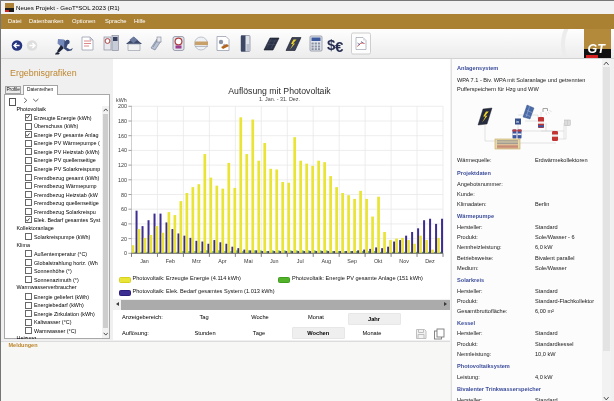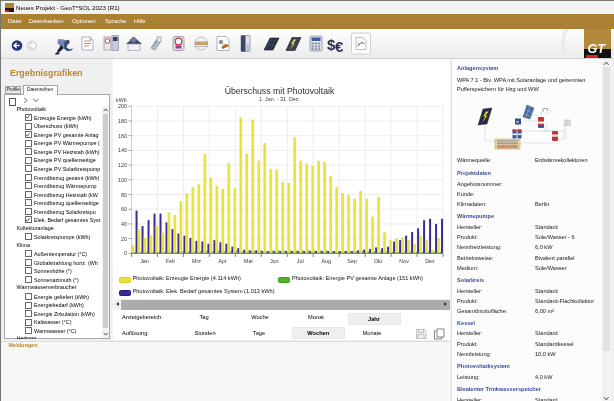--- a/index.html
+++ b/index.html
@@ -18,21 +18,21 @@
 
 #toolbar{position:absolute;left:0px;top:28px;width:613px;height:29px;background:linear-gradient(#fefefe,#ececec);border-bottom:1px solid #d2d2d2;overflow:hidden;}
 #toolbar svg{position:absolute;}
 #gtwm{position:absolute;left:559.5px;top:-23.5px;width:77px;height:77px;border-radius:50%;border:4px solid #ececec;box-sizing:border-box;}
 #gtlogo{position:absolute;left:583px;top:0px;width:26.5px;height:29px;}
 #gtlogo .t{position:absolute;left:0;top:0;width:26.5px;height:20px;background:#b3893b;}
 #gtlogo .b{position:absolute;left:0;top:20px;width:26.5px;height:9px;background:#111;}
 #gtlogo .r{position:absolute;left:2px;top:26px;width:11.5px;height:3px;background:#d42222;}
 #gtlogo .x{position:absolute;left:3.5px;top:13px;width:23px;font-size:12.5px;font-weight:bold;font-style:italic;color:#fff;}
 
-#lp-title{position:absolute;left:9px;top:67px;font-size:8.9px;font-weight:bold;color:#bd862e;}
+#lp-title{position:absolute;left:9px;top:67px;font-size:8.9px;font-weight:normal;color:#bd862e;}
 .tab{position:absolute;box-sizing:border-box;font-size:4.8px;text-align:center;border:1px solid #a3a3a3;background:#ececec;color:#111;overflow:hidden;}
 #tab1{left:3.9px;top:85.3px;width:16.6px;height:7.7px;line-height:6.5px;}
 #tab2{left:21.5px;top:83.9px;width:35px;height:9.8px;line-height:8.8px;background:#fff;border-bottom:none;z-index:2;}
 #lbox{position:absolute;left:2.5px;top:93px;width:106px;height:245px;background:#fff;border:1px solid #a8a8a8;box-sizing:border-box;z-index:1;}
 #lbar{position:absolute;left:0;top:0;width:100%;height:11px;}
 #lbar .sq{position:absolute;left:4px;top:3px;width:5.5px;height:5.5px;border:1px solid #555;}
 #treewrap{position:absolute;left:2.5px;top:94px;width:98px;height:243.5px;overflow:hidden;z-index:2;}
 .trow{position:absolute;height:8.6px;font-size:5.4px;color:#000;white-space:nowrap;}
 .cb{display:inline-block;width:5px;height:5px;border:0.7px solid #686868;background:#fff;vertical-align:-1.2px;position:relative;}
 .cb svg{position:absolute;left:-0.6px;top:-0.6px;}
@@ -249,21 +249,21 @@
       </svg>
       <div style="position:absolute;left:0.6px;top:8.5px;width:5.2px;height:214px;background:#cdcdcd;"></div>
       <svg style="position:absolute;left:0.6px;bottom:2.5px;" width="5.5" height="4" viewBox="0 0 5.5 4">
         <path d="M0.7 0.8 L2.75 3.1 L4.8 0.8" stroke="#3a3a3a" stroke-width="0.9" fill="none"></path>
       </svg>
     </div>
 <div id="botarea"></div>
 <div id="meld">Meldungen</div>
 
 <div id="main">
-  <div id="charttitle">Überschuss mit Photovoltaik</div>
+  <div id="charttitle">Auflösung mit Photovoltaik</div>
   <div id="chartsub">1. Jan. - 31. Dez.</div>
   <svg id="chartsvg" width="460" height="300" viewBox="0 0 460 300">
     <text x="116" y="101.8" font-size="5.3" fill="#3a3a3a">kWh</text>
 <line x1="131.5" y1="238.60" x2="443.0" y2="238.60" stroke="#e9e9e9" stroke-width="0.8"></line>
 <line x1="131.5" y1="223.90" x2="443.0" y2="223.90" stroke="#e9e9e9" stroke-width="0.8"></line>
 <line x1="131.5" y1="209.20" x2="443.0" y2="209.20" stroke="#e9e9e9" stroke-width="0.8"></line>
 <line x1="131.5" y1="194.50" x2="443.0" y2="194.50" stroke="#e9e9e9" stroke-width="0.8"></line>
 <line x1="131.5" y1="179.80" x2="443.0" y2="179.80" stroke="#e9e9e9" stroke-width="0.8"></line>
 <line x1="131.5" y1="165.10" x2="443.0" y2="165.10" stroke="#e9e9e9" stroke-width="0.8"></line>
 <line x1="131.5" y1="150.40" x2="443.0" y2="150.40" stroke="#e9e9e9" stroke-width="0.8"></line>

